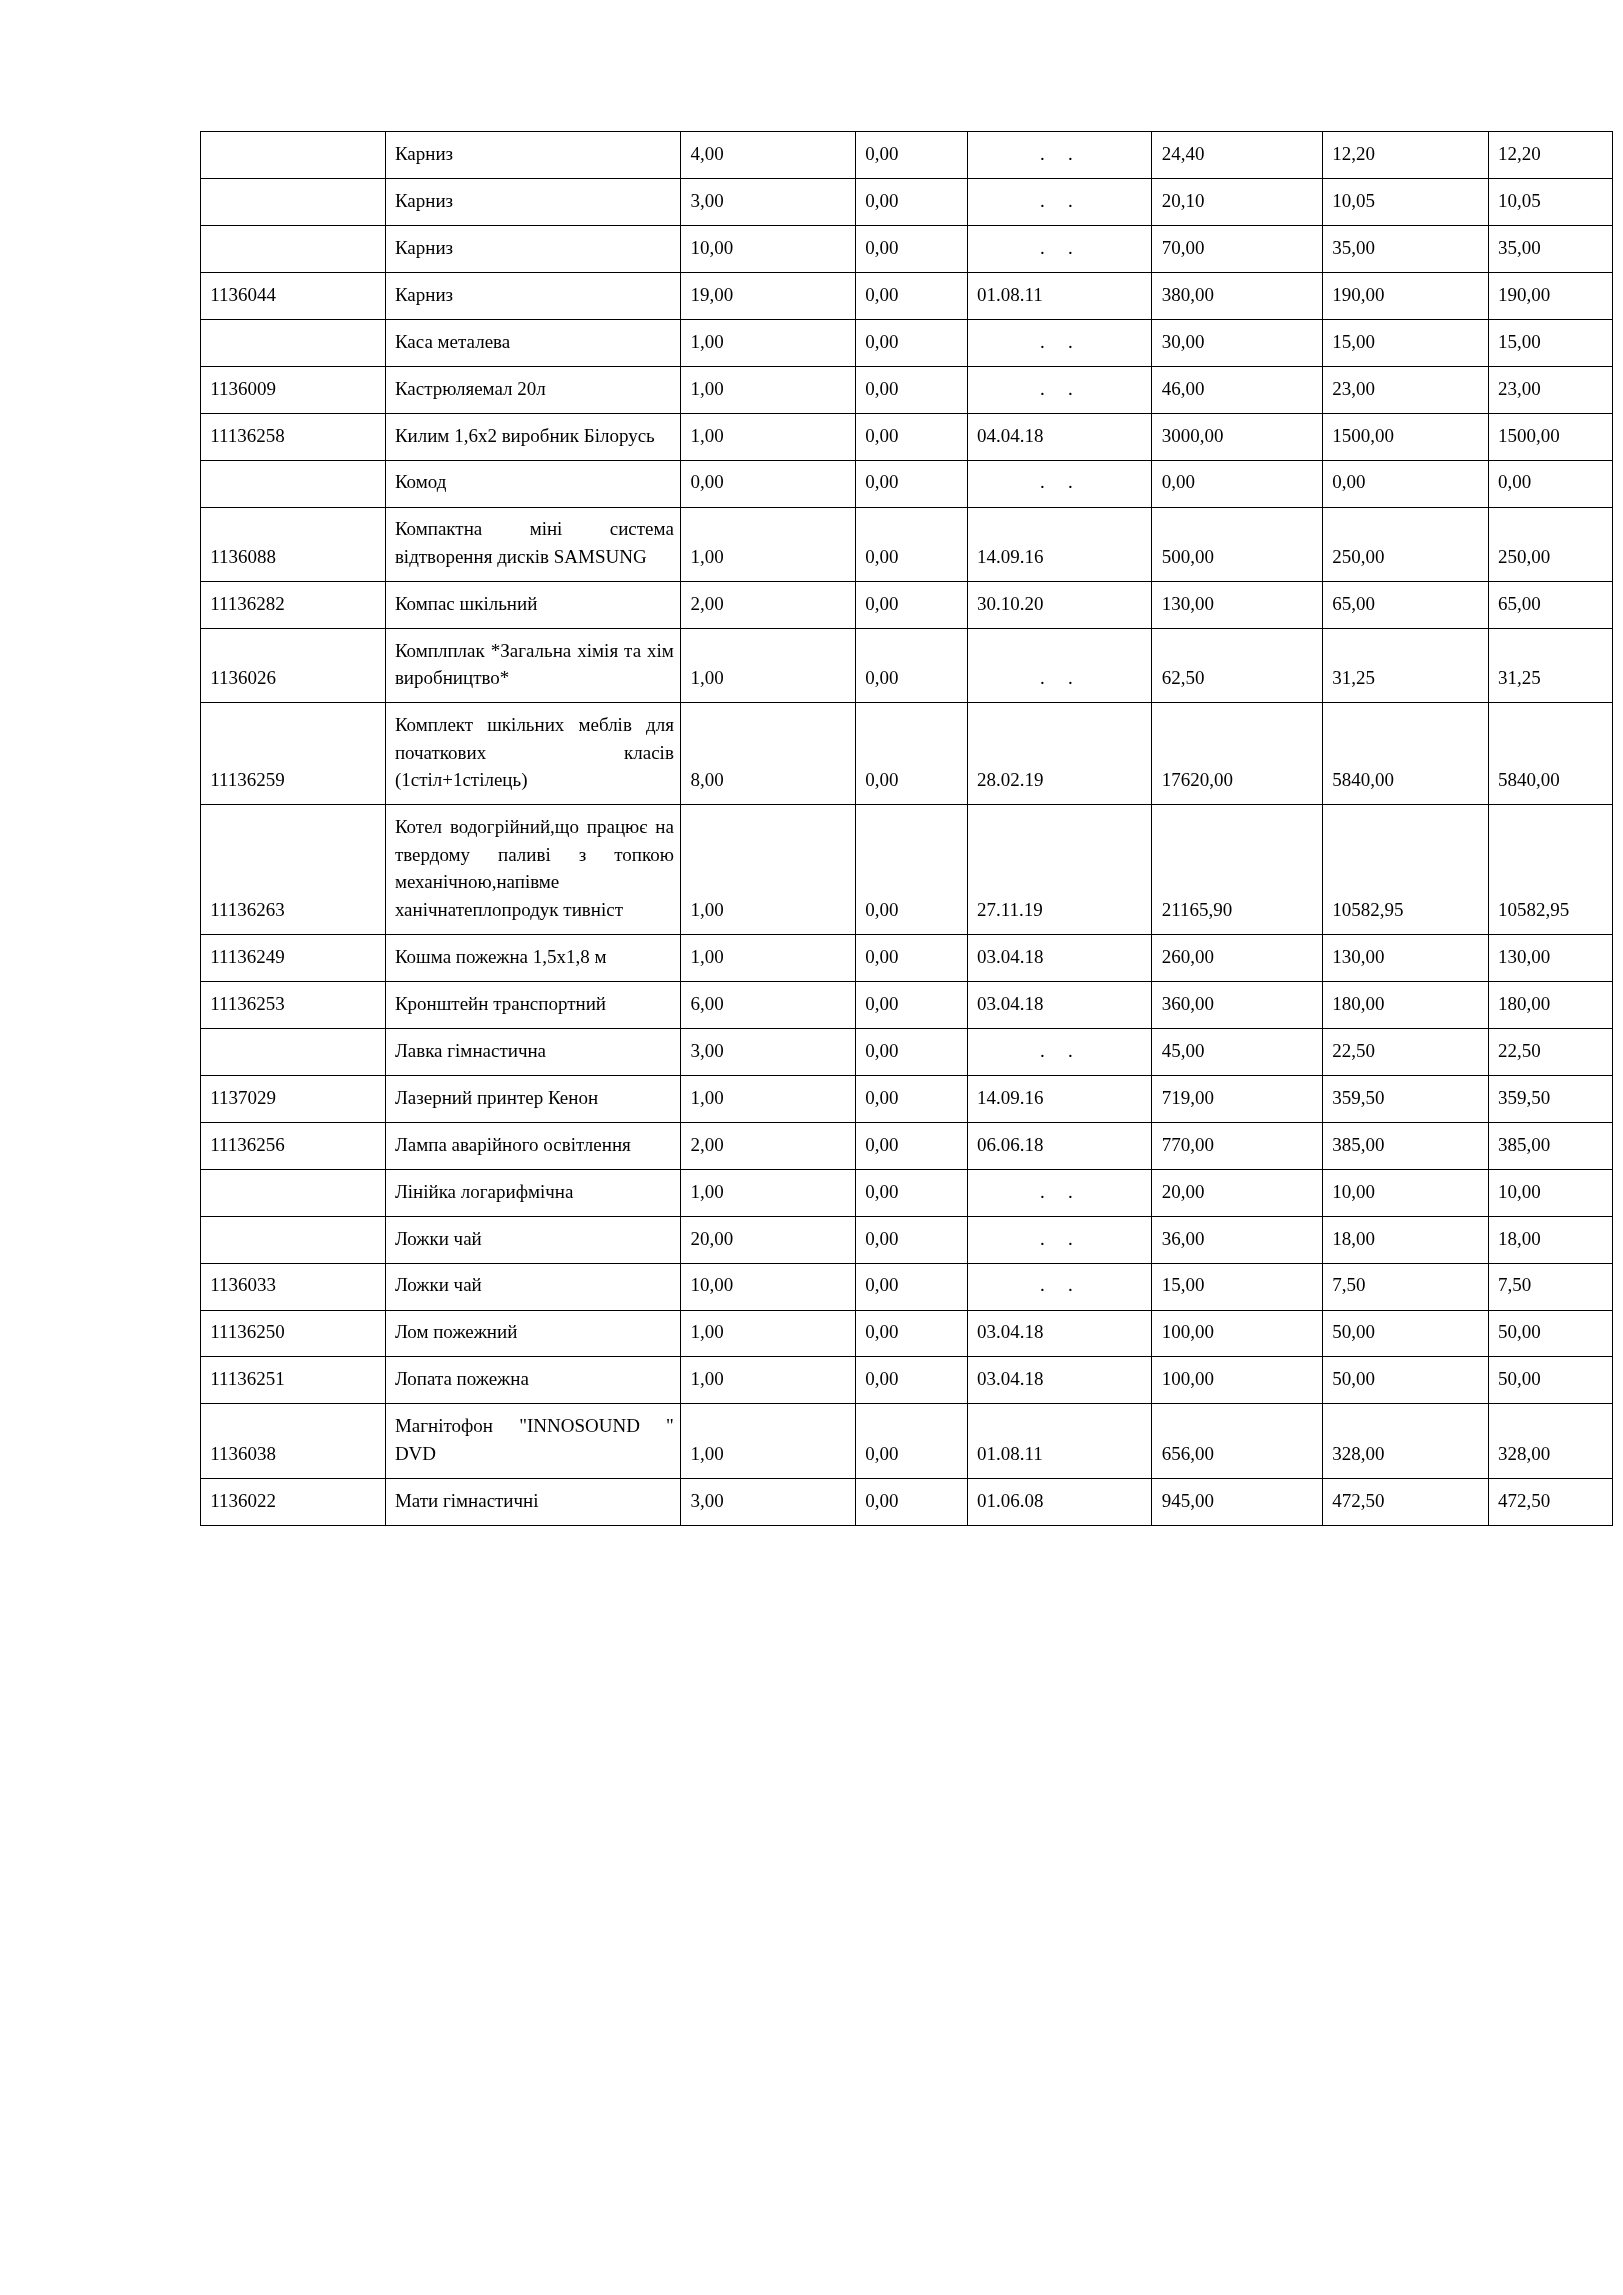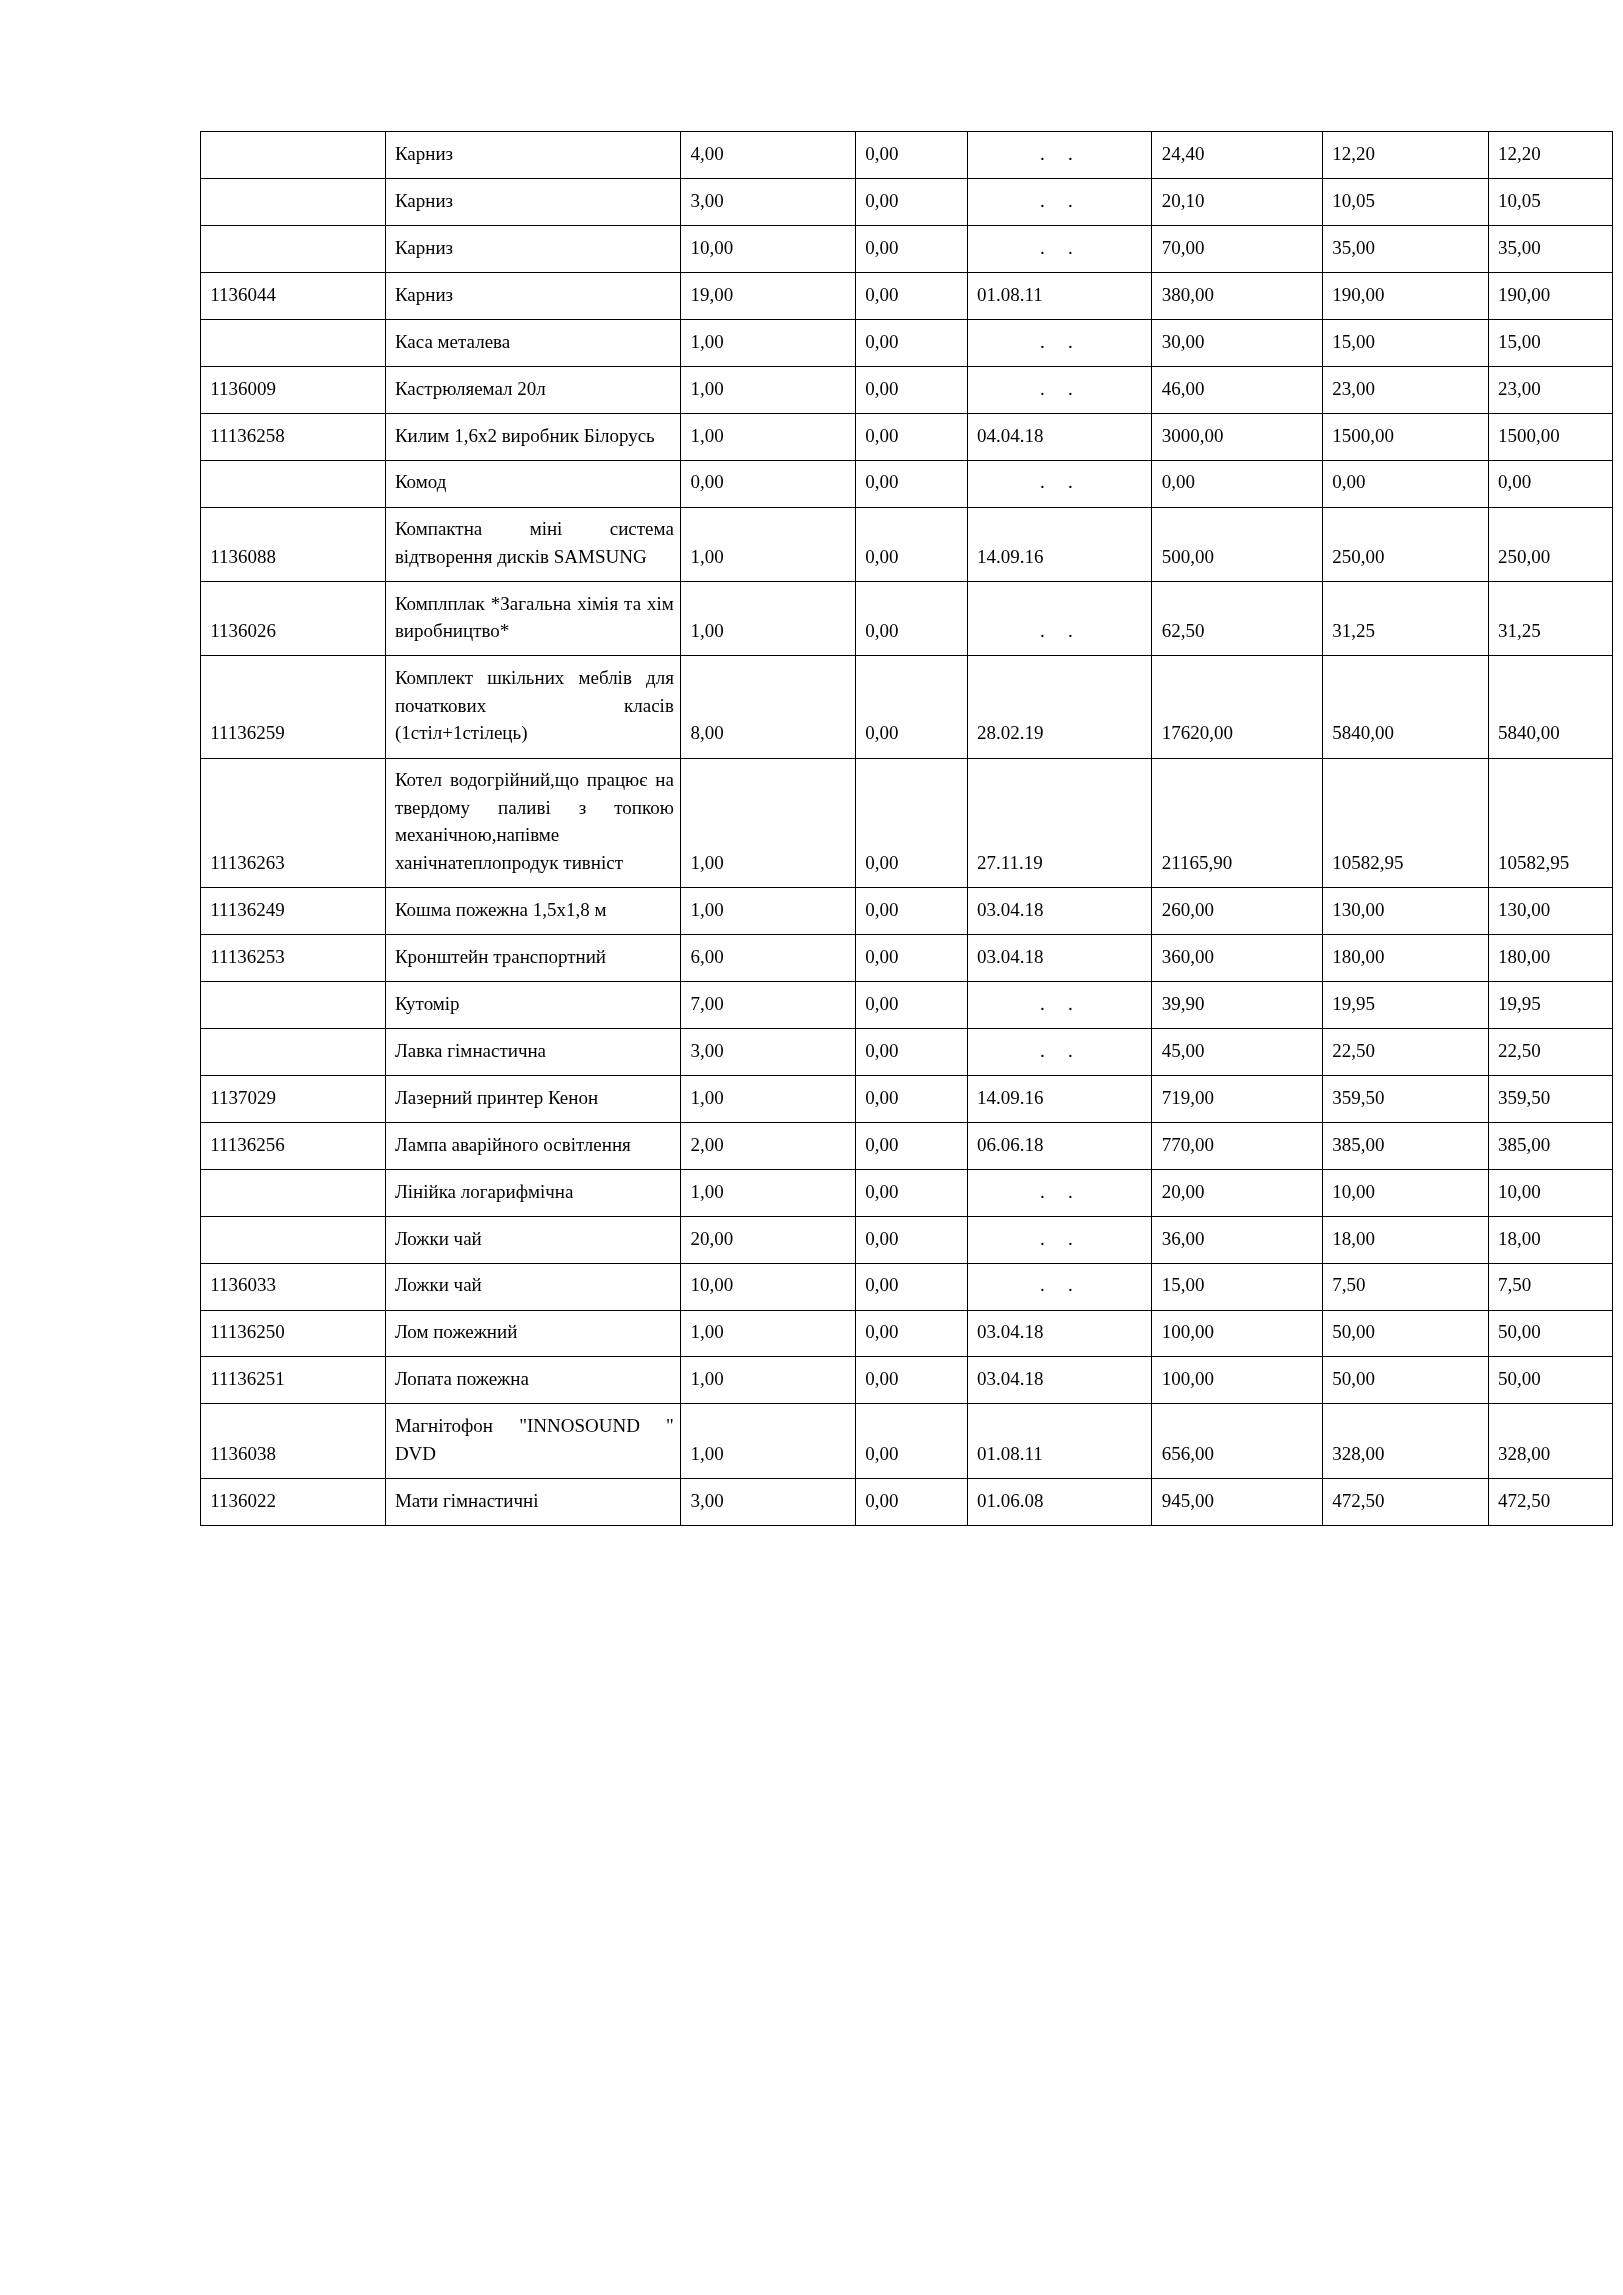--- a/index.html
+++ b/index.html
@@ -140,20 +140,30 @@
     <td class="c-num">1136088</td>
     <td class="c-name">Компактна міні система відтворення дисків SAMSUNG</td>
     <td class="c-qty">1,00</td>
     <td class="c-zero">0,00</td>
     <td class="c-date">14.09.16</td>
     <td class="c-total">500,00</td>
     <td class="c-wear">250,00</td>
     <td class="c-rest">250,00</td>
   </tr>
 
+  <tr>
+    <td class="c-num">11136282</td>
+    <td class="c-name">Компас шкільний</td>
+    <td class="c-qty">2,00</td>
+    <td class="c-zero">0,00</td>
+    <td class="c-date">30.10.20</td>
+    <td class="c-total">130,00</td>
+    <td class="c-wear">65,00</td>
+    <td class="c-rest">65,00</td>
+  </tr>
 
   <tr>
     <td class="c-num">1136026</td>
     <td class="c-name">Комплплак *Загальна хімія та хім виробництво*</td>
     <td class="c-qty">1,00</td>
     <td class="c-zero">0,00</td>
     <td class="c-date empty-date">. .</td>
     <td class="c-total">62,50</td>
     <td class="c-wear">31,25</td>
     <td class="c-rest">31,25</td>
@@ -196,30 +206,20 @@
     <td class="c-num">11136253</td>
     <td class="c-name">Кронштейн транспортний</td>
     <td class="c-qty">6,00</td>
     <td class="c-zero">0,00</td>
     <td class="c-date">03.04.18</td>
     <td class="c-total">360,00</td>
     <td class="c-wear">180,00</td>
     <td class="c-rest">180,00</td>
   </tr>
 
-  <tr>
-    <td class="c-num"></td>
-    <td class="c-name">Кутомір</td>
-    <td class="c-qty">7,00</td>
-    <td class="c-zero">0,00</td>
-    <td class="c-date empty-date">. .</td>
-    <td class="c-total">39,90</td>
-    <td class="c-wear">19,95</td>
-    <td class="c-rest">19,95</td>
-  </tr>
 
   <tr>
     <td class="c-num"></td>
     <td class="c-name">Лавка гімнастична</td>
     <td class="c-qty">3,00</td>
     <td class="c-zero">0,00</td>
     <td class="c-date empty-date">. .</td>
     <td class="c-total">45,00</td>
     <td class="c-wear">22,50</td>
     <td class="c-rest">22,50</td>

